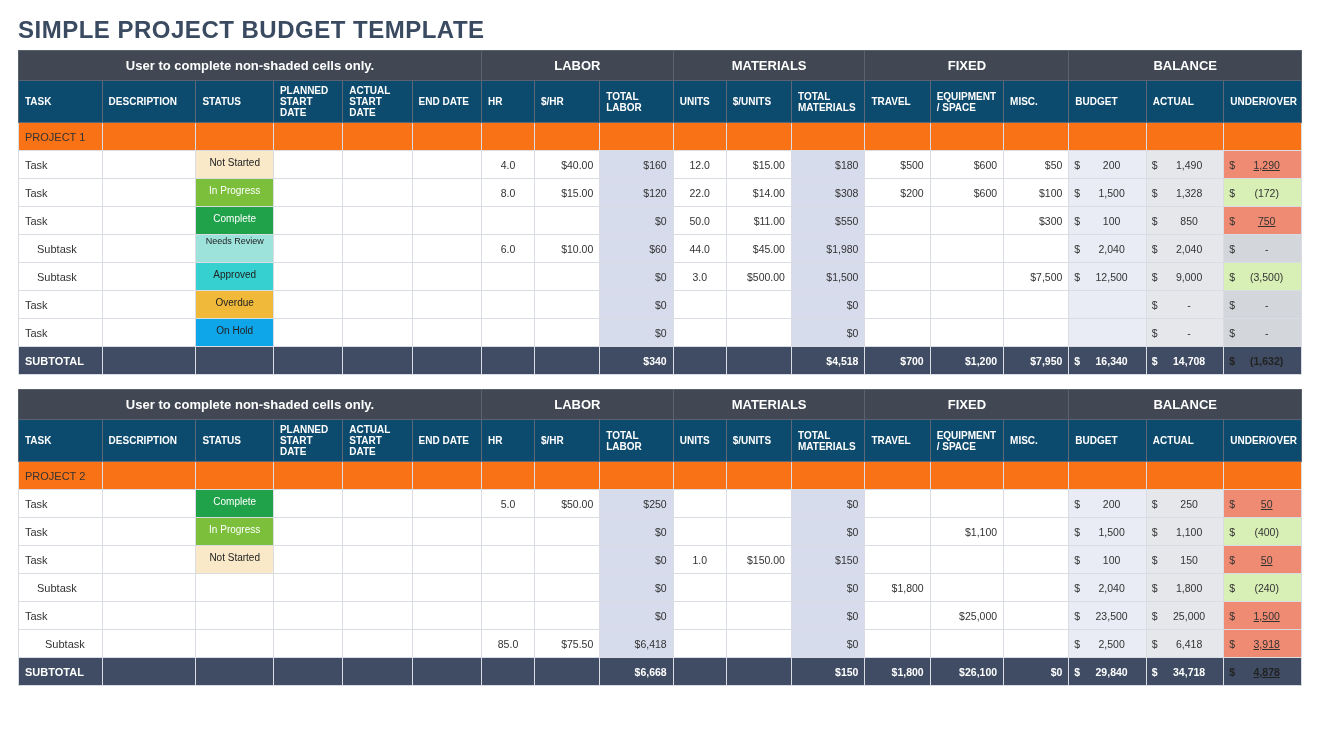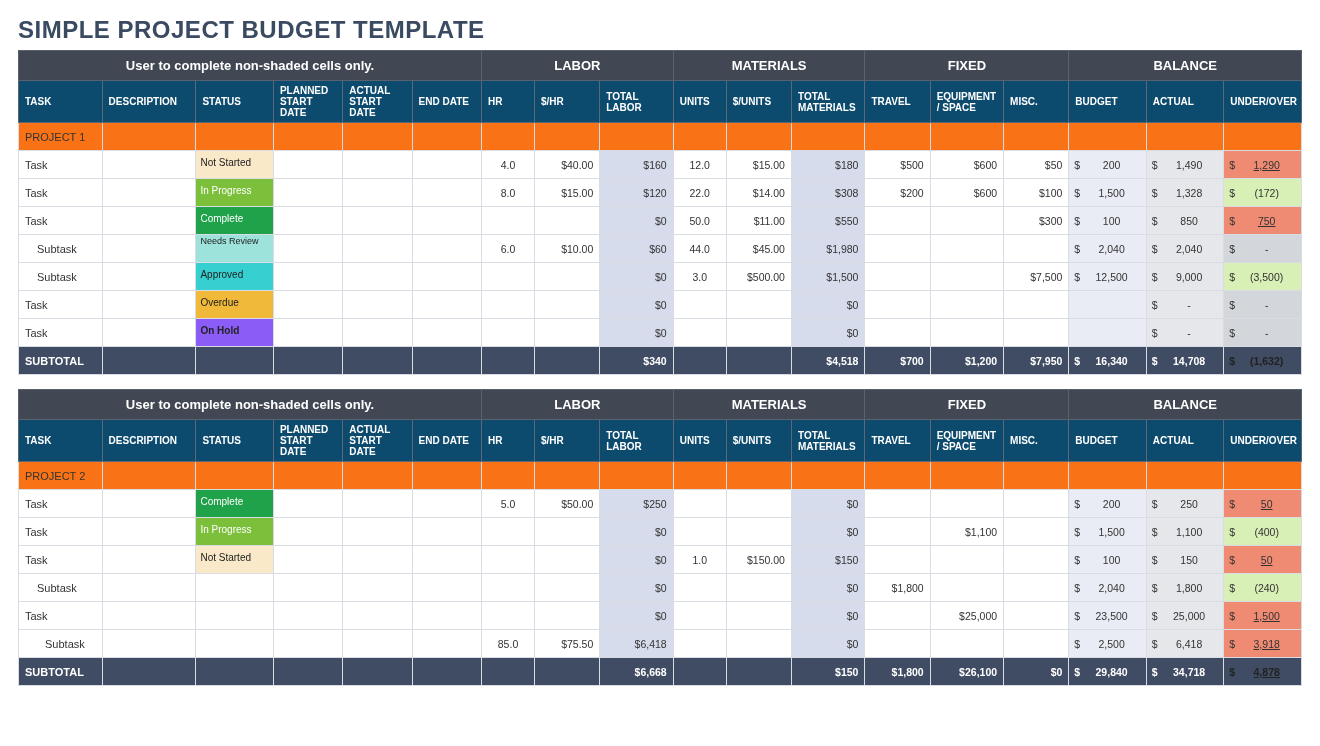--- a/index.html
+++ b/index.html
@@ -22,28 +22,28 @@
   .hdrrow th { background: #0c4a6e; color: #fff; font-weight: 700; text-align: left; font-size: 10px; border-color: #5a6878; height: 34px; line-height: 1.1; }
   .note-cell { background: #fff; color: #555; text-align: left; font-weight: 400; font-size: 12px; border-color: #fff #fff #d9dde3 #fff; }
   .projrow td { background: #f97316; font-size: 10.5px; }
   .subrow td { background: #3f4c63; color: #fff; font-weight: 700; }
   .shade { background: #d7dcec; }
   .shade2 { background: #e9ecf4; }
   .grey { background: #e5e7ea; }
   td.task-name { font-size: 11px; }
   td.subtask { padding-left: 18px; font-size: 11px; }
   td.subtask2 { padding-left: 26px; font-size: 11px; }
-  .status-chip { display: block; width: 100%; height: 100%; line-height: 20px; padding: 2px 4px; font-size: 10px; color: #222; text-align: left; }
+  .status-chip { display: block; width: 100%; height: 100%; line-height: 20px; padding: 2px 4px; font-size: 10px; color: #222; text-align: center; }
   .s-notstarted { background: #f9e9c8; }
   .s-inprogress { background: #7bbf3a; color: #fff; }
   .s-complete { background: #1fa24a; color: #fff; }
   .s-needsreview { background: #9de3db; font-size: 9px; line-height: 1.05; white-space: normal; }
   .s-approved { background: #36d0d0; }
   .s-overdue { background: #f0b93a; }
-  .s-onhold { background: #8b5cf6; font-weight: bold; }
+  .s-onhold { background: #0ea5e9; }
   .bal-cell { position: relative; padding-left: 14px; text-align: center; }
   .bal-cell::before { content: "$"; position: absolute; left: 5px; color: inherit; }
   .u-over { background: #ef8b72; text-decoration: underline; }
   .u-under { background: #d8efb6; }
   .u-zero { background: #d3d6da; }
   .subrow .u-under { color: #222; }
   .subrow .u-over { color: #222; }
 </style>
 </head>
 <body>

